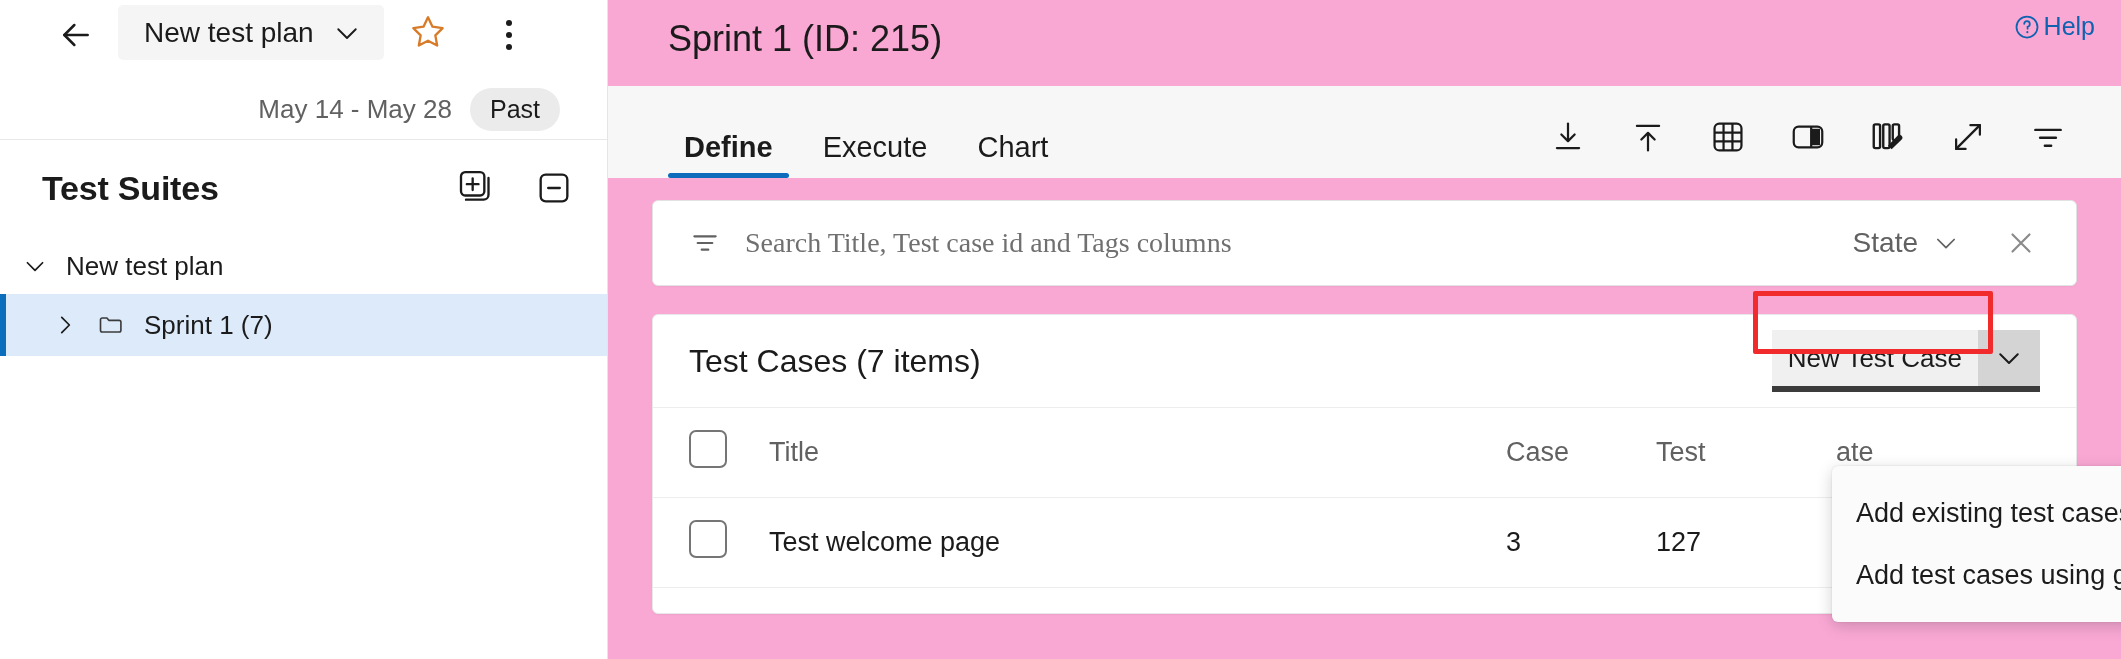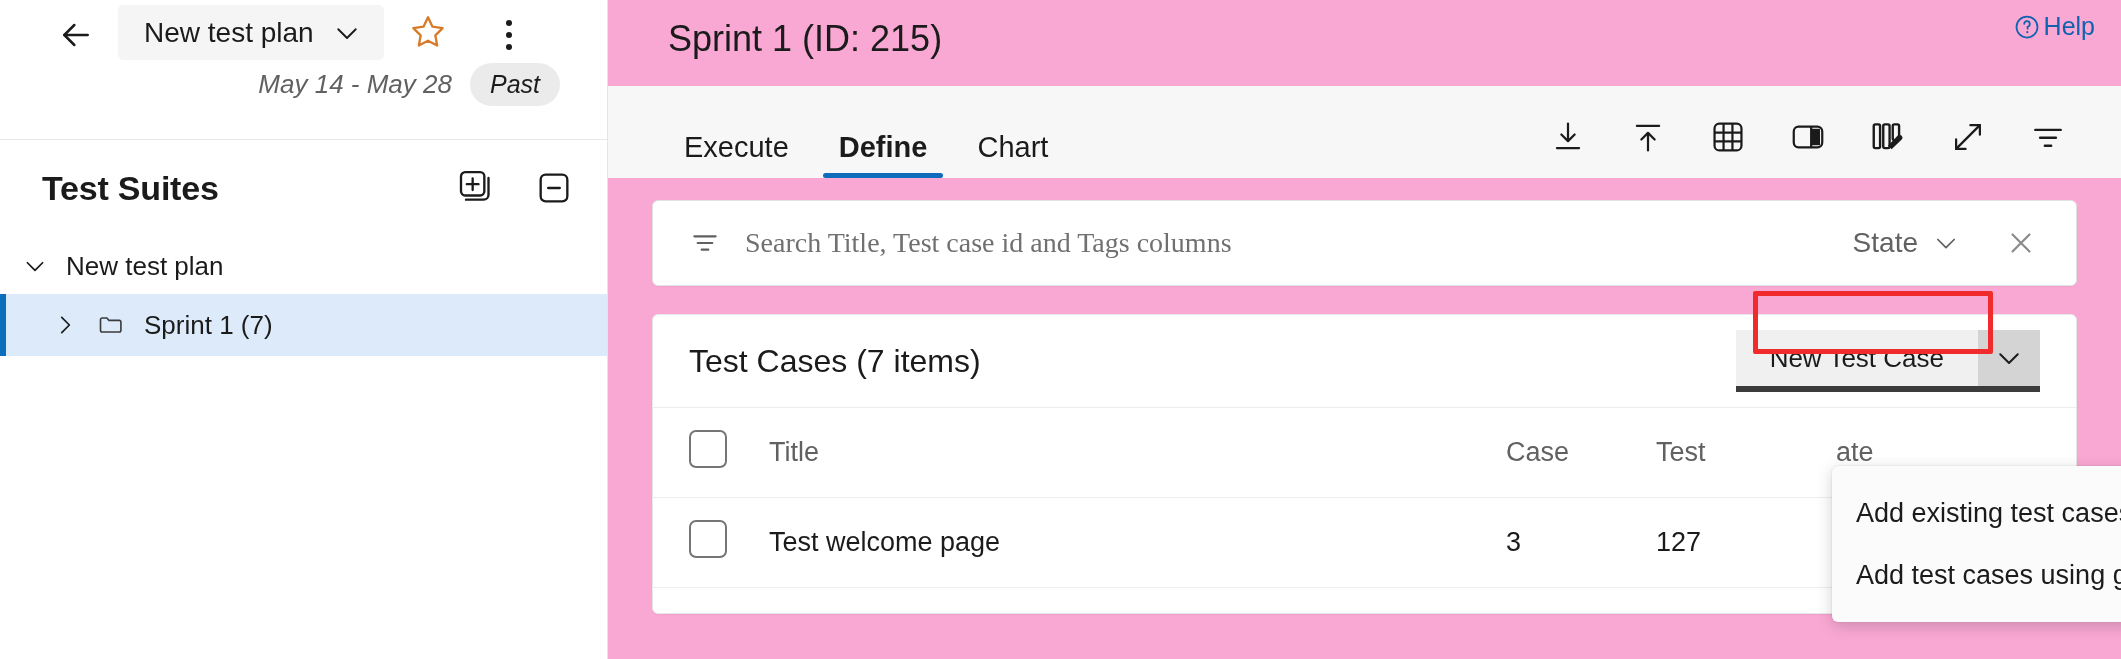--- a/index.html
+++ b/index.html
@@ -38,22 +38,22 @@
   }
   .star-icon { position: absolute; left: 404px; top: 8px; width: 48px; height: 48px;
     display:flex; align-items:center; justify-content:center; cursor: pointer; }
   .kebab {
     position: absolute; left: 488px; top: 14px; width: 42px; height: 42px;
     display: flex; flex-direction: column; align-items: center; justify-content: center; gap: 6px;
     cursor: pointer;
   }
   .kebab i { width: 6px; height: 6px; border-radius: 50%; background: #1b1b1b; display:block; }
   .plan-dates {
-    position: absolute; left: 0; top: 63px; width: 560px;
-    display: flex; align-items: center; justify-content: flex-end; gap: 18px; font-style: italic;
+    position: absolute; left: 0; top: 88px; width: 560px;
+    display: flex; align-items: center; justify-content: flex-end; gap: 18px;
   }
   .plan-dates .dates { font-size: 26px; color: #616161; }
   .past-badge {
     background: #ebebeb; border-radius: 22px; padding: 7px 20px;
     font-size: 25px; color: #1b1b1b;
   }
 
   .suites-head {
     height: 96px; display: flex; align-items: center; padding: 0 30px 0 42px;
   }
@@ -142,21 +142,21 @@
     height: 300px; overflow: hidden; position: relative;
   }
   .grid-head {
     height: 92px; display: flex; align-items: center; padding: 0 36px 0 36px; position: relative;
   }
   .grid-title { font-size: 32px; color: #1b1b1b; }
   .new-case-group {
     margin-left: auto; display: flex; align-items: stretch; height: 62px; position: relative;
   }
   .new-case-btn {
-    background: #f0f0f0; border: none; padding: 0 34px;
+    background: #f0f0f0; border: none; padding: 0 16px;
     font-size: 26px; color: #1b1b1b; font-family: "Liberation Sans", sans-serif;
     cursor: pointer; display:flex; align-items:center;
     border-bottom: 6px solid #3b3b3b;
   }
   .new-case-caret {
     background: #d4d4d4; width: 62px; display: flex; align-items: center; justify-content: center;
     cursor: pointer; border-bottom: 6px solid #3b3b3b;
   }
   .red-highlight {
     position: absolute; border: 5px solid #f12b2b; border-radius: 2px;
@@ -286,25 +286,25 @@
           <circle cx="12" cy="12" r="9"></circle>
           <path d="M9.6 9.3a2.4 2.4 0 1 1 2.9 2.5v1.6" stroke-linecap="round"></path>
           <circle cx="12.3" cy="16.4" r="0.9" fill="#0f62b0" stroke="none"></circle>
         </svg>
         <span>Help</span>
       </div>
     </div>
 
     <div class="tabs-bar">
       <div class="tabs">
+        <div class="tab active">
+          <span>Define</span>
+        </div>
         <div class="tab">
           <span>Execute</span>
-        </div>
-        <div class="tab active">
-          <span>Define</span>
         </div>
         <div class="tab">
           <span>Chart</span>
         </div>
       </div>
 
       <div class="toolbar">
         <div class="tool-btn">
           <svg width="38" height="38" viewBox="0 0 24 24" fill="none" stroke="#1b1b1b" stroke-width="1.4" stroke-linecap="round" stroke-linejoin="round">
             <path d="M12 3.5v11"></path>

